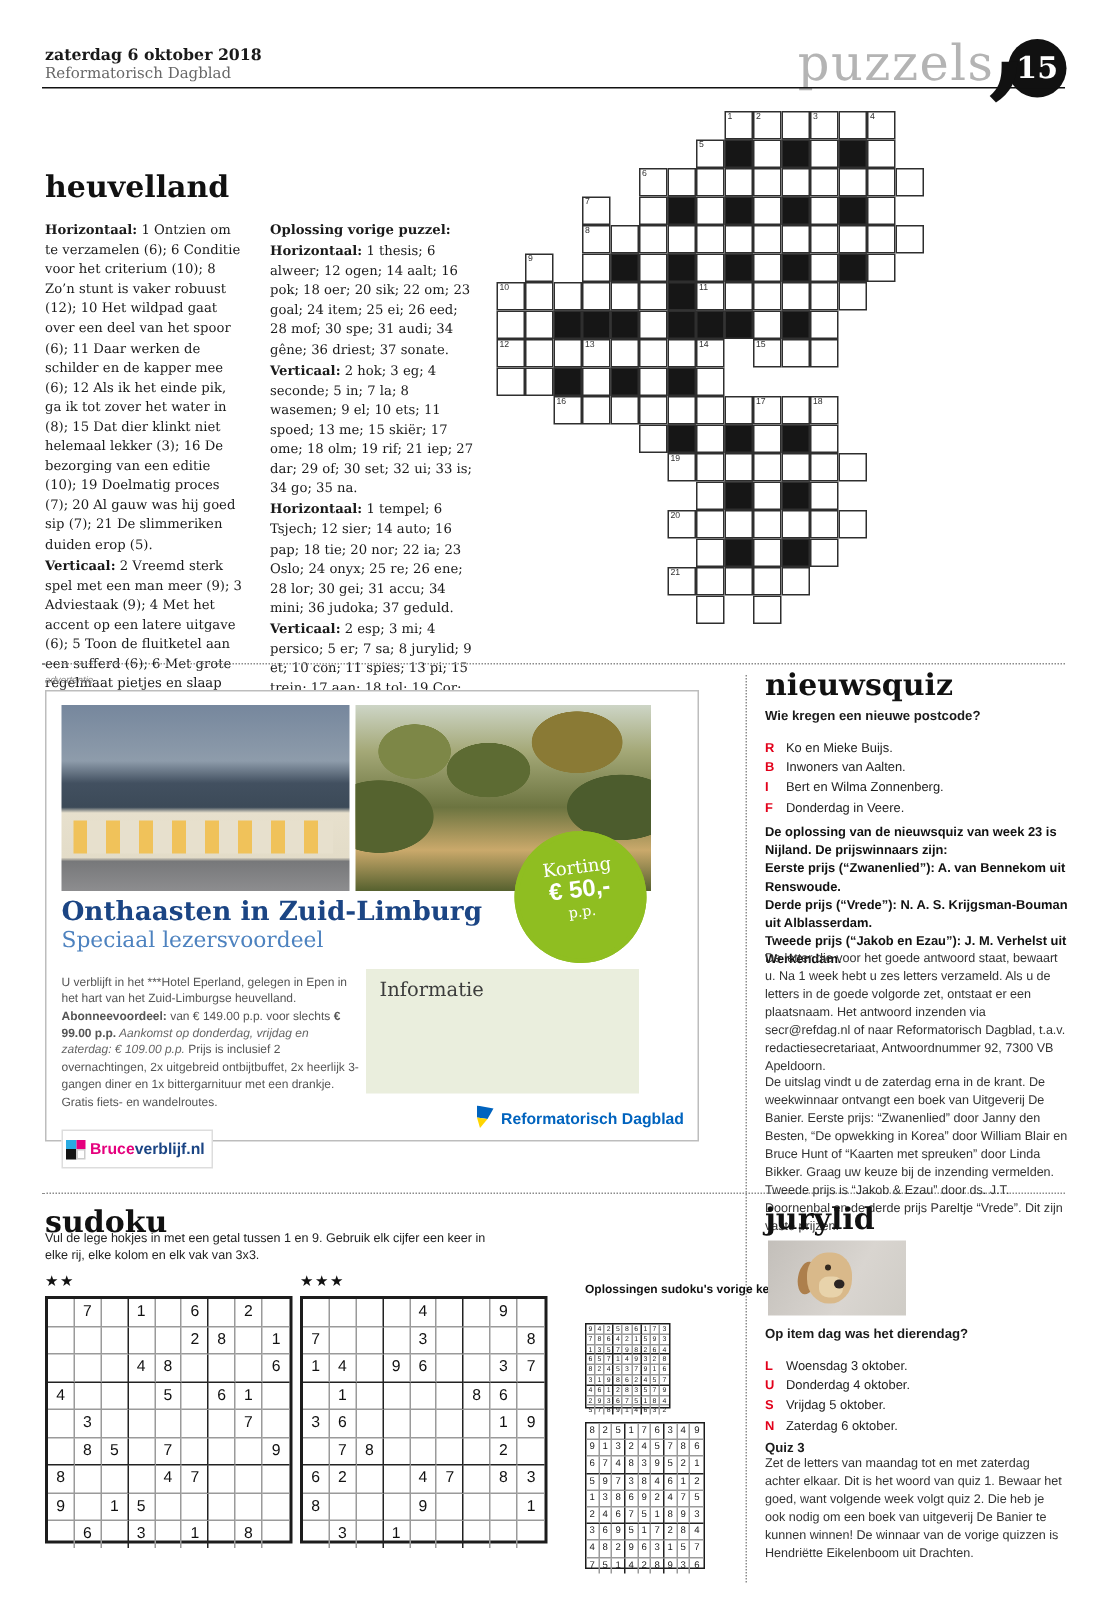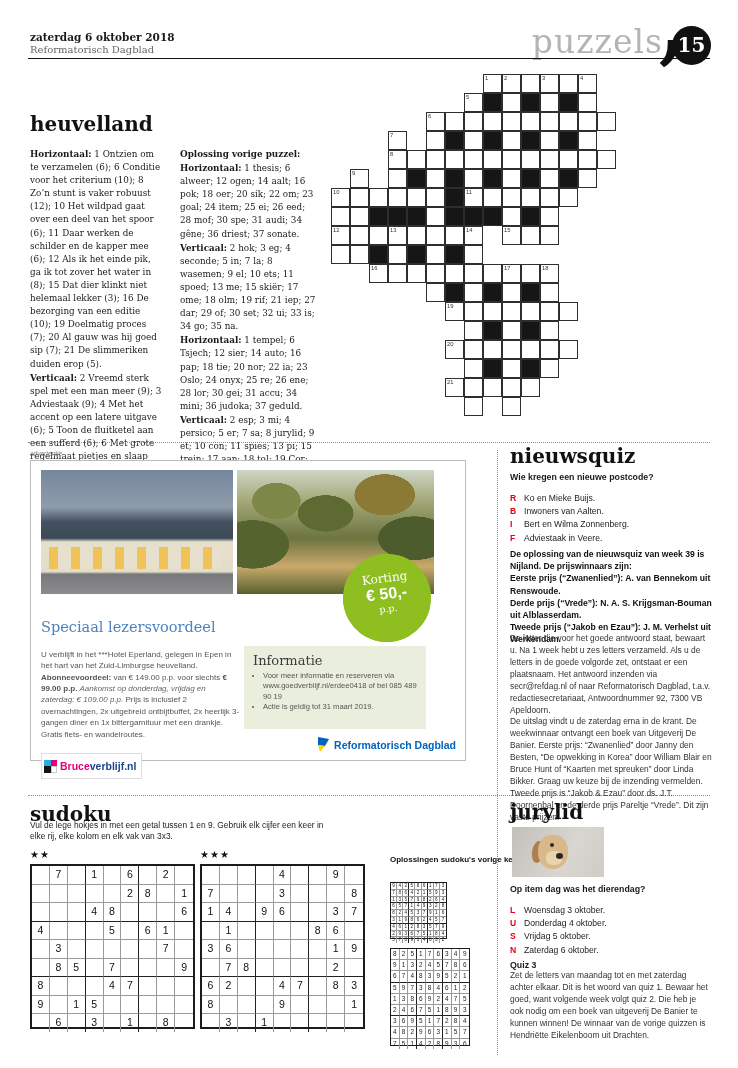--- a/index.html
+++ b/index.html
@@ -326,44 +326,41 @@
   <div class="abs dot-h" style="left:28px;top:442px;width:682px"></div>
   <div class="abs dot-v" style="left:497px;top:450px;height:605px"></div>
   <div class="abs dot-h" style="left:28px;top:795px;width:682px"></div>
 
   <div class="abs ad-label">advertentie</div>
   <div class="abs ad-box">
     <div class="abs ad-photo1">
         <div class="win"></div>
       </div>
     <div class="abs ad-photo2"></div>
+    <div class="abs ad-h1">Onthaasten in Zuid-Limburg</div>
     <div class="abs ad-h2">Speciaal lezersvoordeel</div>
     <div class="abs ad-body">
       <span>U verblijft in het ***Hotel Eperland, gelegen in Epen in het hart van het Zuid-Limburgse heuvelland. </span><b>Abonneevoordeel:</b><span> van € 149.00 p.p. voor slechts </span><b>€ 99.00 p.p.</b><i> Aankomst op donderdag, vrijdag en zaterdag: € 109.00 p.p.</i><span> Prijs is inclusief 2 overnachtingen, 2x uitgebreid ontbijtbuffet, 2x heerlijk 3-gangen diner en 1x bittergarnituur met een drankje. Gratis fiets- en wandelroutes.</span>
     </div>
     <div class="abs gv-logo">
       <span class="gv-sq">
           <i></i>
           <i></i>
           <i></i>
           <i></i>
         </span>
       <span class="gv-txt"><span class="p1">Bruce</span><span class="p2">verblijf.nl</span></span>
     </div>
     <div class="abs badge">
       <div class="l1">Korting</div>
       <div class="l2">€ 50,-</div>
       <div class="l3">p.p.</div>
     </div>
     <div class="abs info-box">
       <h4>Informatie</h4>
-      <ul>
-        <li>Voor meer informatie en reserveren via www.goedverblijf.nl/erdee0418 of bel 085 489 90 19</li>
-        <li>Actie is geldig tot 31 maart 2019.</li>
-      </ul>
     </div>
     <div class="abs rd-logo">
       <svg class="rd-mark" width="15" height="16" viewBox="0 0 15 16">
         <polygon points="2,0 13,2 9,9 2,8" fill="#0063be"></polygon>
         <polygon points="2,8 9,9 4,15" fill="#ffd500"></polygon>
       </svg><span>Reformatorisch Dagblad</span>
     </div>
   </div>
 
   <div class="abs h-section" style="left:510px;top:444px">nieuwsquiz</div>
@@ -376,25 +373,25 @@
     <div class="opt">
         <b>B</b>
         <span>Inwoners van Aalten.</span>
       </div>
     <div class="opt">
         <b>I</b>
         <span>Bert en Wilma Zonnenberg.</span>
       </div>
     <div class="opt">
         <b>F</b>
-        <span>Adviestaak in Veere.</span>
+        <span>Donderdag in Veere.</span>
       </div>
   </div>
   <div class="abs nq-bold" style="left:510px;top:548px;width:202px">
-    <div>De oplossing van de nieuwsquiz van week 39 is Nijland. De prijswinnaars zijn:</div>
+    <div>De oplossing van de nieuwsquiz van week 23 is Nijland. De prijswinnaars zijn:</div>
     <div>Eerste prijs (“Zwanenlied”): A. van Bennekom uit Renswoude.</div>
     <div>Derde prijs (“Vrede”): N. A. S. Krijgsman-Bouman uit Alblasserdam.</div>
     <div>Tweede prijs (“Jakob en Ezau”): J. M. Verhelst uit Werkendam.</div>
   </div>
   <div class="abs q-body" style="left:510px;top:633px;width:202px">
     <p>De letter die voor het goede antwoord staat, bewaart u. Na 1 week hebt u zes letters verzameld. Als u de letters in de goede volgorde zet, ontstaat er een plaatsnaam. Het antwoord inzenden via secr@refdag.nl of naar Reformatorisch Dagblad, t.a.v. redactiesecretariaat, Antwoordnummer 92, 7300 VB Apeldoorn.</p>
     <p>De uitslag vindt u de zaterdag erna in de krant. De weekwinnaar ontvangt een boek van Uitgeverij De Banier. Eerste prijs: “Zwanenlied” door Janny den Besten, “De opwekking in Korea” door William Blair en Bruce Hunt of “Kaarten met spreuken” door Linda Bikker. Graag uw keuze bij de inzending vermelden. Tweede prijs is “Jakob &amp; Ezau” door ds. J.T. Doornenbal en de derde prijs Pareltje “Vrede”. Dit zijn vaste prijzen.</p>
   </div>
 
   <div class="abs h-section" style="left:30px;top:802px">sudoku</div>

